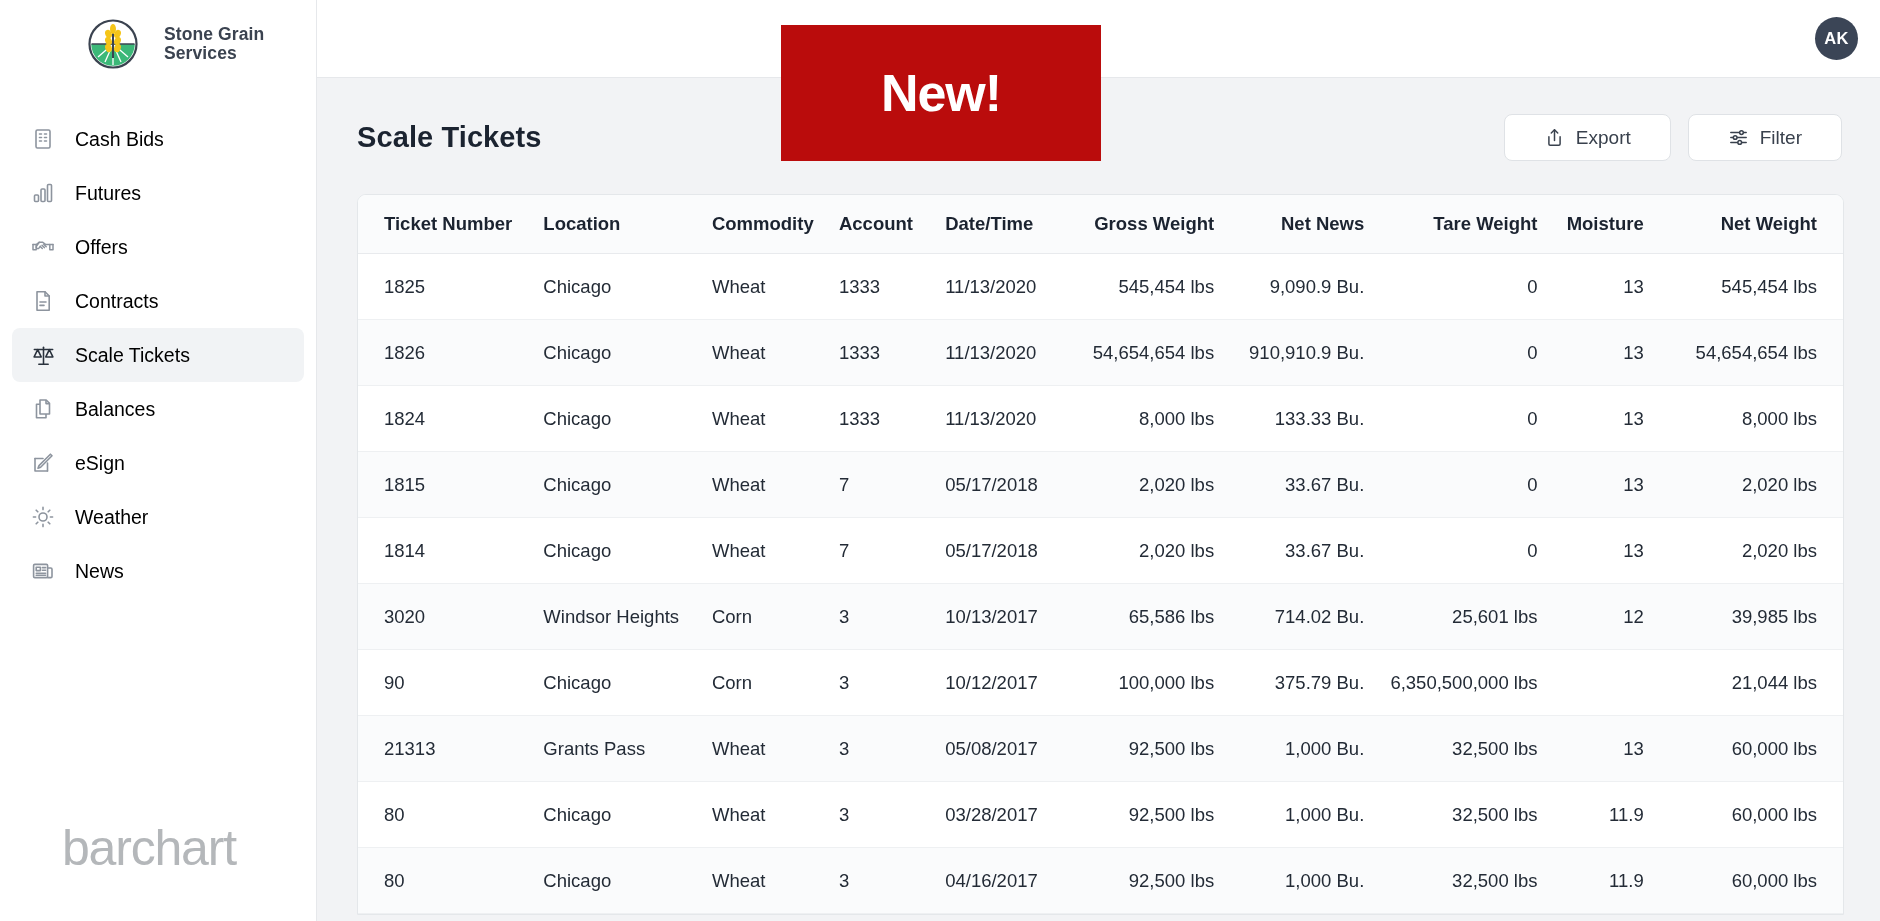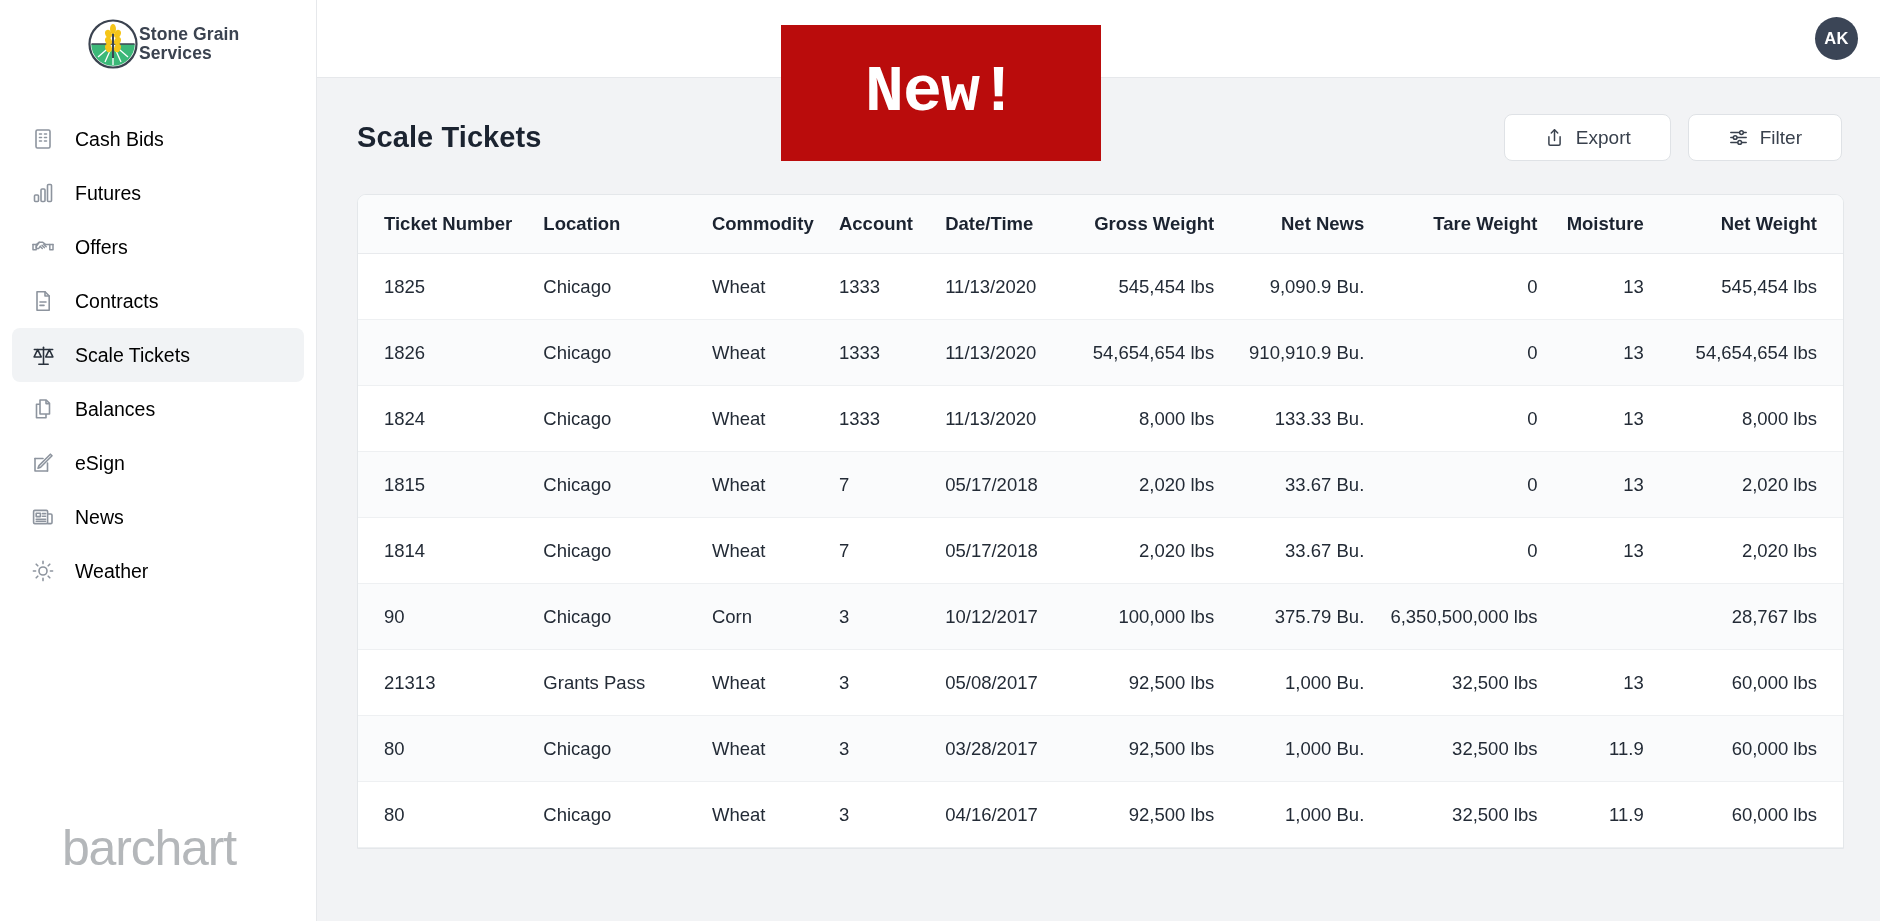--- a/index.html
+++ b/index.html
@@ -12,21 +12,21 @@
   #app { display: flex; width: 1880px; height: 921px; position: relative; }
 
   
   #sidebar {
     width: 317px; height: 921px;
     background: #ffffff;
     border-right: 1px solid #e6e8eb;
     flex: 0 0 317px;
     position: relative;
   }
-  .brand { display: flex; align-items: center; gap: 0; padding: 18px 0 0 87px; }
+  .brand { display: flex; align-items: center; gap: 25px; padding: 18px 0 0 87px; }
   .brand-mark { width: 52px; height: 52px; flex: 0 0 52px; }
   .brand-text {
     font-size: 17.5px; font-weight: bold; line-height: 19px;
     color: #3b4350; letter-spacing: .1px;
   }
   .nav { margin-top: 42px; padding: 0 12px; }
   .nav-item {
     display: flex; align-items: center; gap: 19px;
     height: 54px; padding: 0 18px;
     border-radius: 8px;
@@ -107,22 +107,22 @@
 
   
   #new-banner {
     position: absolute; left: 781px; top: 25px;
     width: 320px; height: 136px;
     background: #ba0c0c;
     display: flex; align-items: center; justify-content: center;
     z-index: 40;
   }
   #new-banner span {
-    color: #ffffff; font-size: 65px; font-weight: bold;
-    letter-spacing: -1px; line-height: 1; font-family: Liberation Mono, monospace;
+    color: #ffffff; font-size: 52px; font-weight: bold;
+    letter-spacing: -1px; line-height: 1;
   }
 </style>
 </head>
 <body>
 
 <div id="app">
 
   <aside id="sidebar">
 
     <div class="brand">
@@ -232,38 +232,38 @@
             <path d="M4 7.5V20h12.5"></path>
             <path d="M4 7.5h8M16.5 12v8"></path>
             <path d="M19.4 3.2 21 4.8 9.6 16.2l-2.6 1 1-2.6z"></path>
           </svg>
         </span>
         <span>eSign</span>
       </div>
 
       <div class="nav-item">
         <span class="nav-ico">
+          <svg viewBox="0 0 24 24" width="24" height="24" fill="none" stroke="#8d949e" stroke-width="1.6" stroke-linecap="round">
+            <circle cx="12" cy="12" r="4"></circle>
+            <path d="M12 2.4v2.2M12 19.4v2.2M2.4 12h2.2M19.4 12h2.2M5.2 5.2l1.6 1.6M17.2 17.2l1.6 1.6M18.8 5.2l-1.6 1.6M6.8 17.2l-1.6 1.6"></path>
+          </svg>
+        </span>
+        <span>Weather</span>
+      </div>
+
+      <div class="nav-item">
+        <span class="nav-ico">
           <svg viewBox="0 0 24 24" width="24" height="24" fill="none" stroke="#8d949e" stroke-width="1.6" stroke-linejoin="round" stroke-linecap="round">
             <rect x="2.6" y="5.4" width="14" height="13.2" rx="1.2"></rect>
             <path d="M16.6 9h3.2a1.2 1.2 0 0 1 1.2 1.2v7.2a1.2 1.2 0 0 1-1.2 1.2h-3.2"></path>
             <rect x="5.2" y="8.2" width="4.2" height="3.4"></rect>
             <path d="M11.4 8.6h3.2M11.4 11.2h3.2M5.2 14.2h9.4M5.2 16.3h9.4"></path>
           </svg>
         </span>
         <span>News</span>
-      </div>
-
-      <div class="nav-item">
-        <span class="nav-ico">
-          <svg viewBox="0 0 24 24" width="24" height="24" fill="none" stroke="#8d949e" stroke-width="1.6" stroke-linecap="round">
-            <circle cx="12" cy="12" r="4"></circle>
-            <path d="M12 2.4v2.2M12 19.4v2.2M2.4 12h2.2M19.4 12h2.2M5.2 5.2l1.6 1.6M17.2 17.2l1.6 1.6M18.8 5.2l-1.6 1.6M6.8 17.2l-1.6 1.6"></path>
-          </svg>
-        </span>
-        <span>Weather</span>
       </div>
 
     </nav>
 
     <div class="footer-logo">barchart</div>
   </aside>
 
   <div id="main">
 
     <header id="topbar">
@@ -370,30 +370,42 @@
                 <td class="c2 cl">Wheat</td>
                 <td class="c3 cl">7</td>
                 <td class="c4 cl">05/17/2018</td>
                 <td class="c5 cr">2,020 lbs</td>
                 <td class="c6 cr">33.67 Bu.</td>
                 <td class="c7 cr">0</td>
                 <td class="c8 cr">13</td>
                 <td class="c9 cr">2,020 lbs</td>
               </tr>
               <tr>
+                <td class="c0 cl">3020</td>
+                <td class="c1 cl">Windsor Heights</td>
+                <td class="c2 cl">Corn</td>
+                <td class="c3 cl">3</td>
+                <td class="c4 cl">10/13/2017</td>
+                <td class="c5 cr">65,586 lbs</td>
+                <td class="c6 cr">714.02 Bu.</td>
+                <td class="c7 cr">25,601 lbs</td>
+                <td class="c8 cr">12</td>
+                <td class="c9 cr">39,985 lbs</td>
+              </tr>
+              <tr>
                 <td class="c0 cl">90</td>
                 <td class="c1 cl">Chicago</td>
                 <td class="c2 cl">Corn</td>
                 <td class="c3 cl">3</td>
                 <td class="c4 cl">10/12/2017</td>
                 <td class="c5 cr">100,000 lbs</td>
                 <td class="c6 cr">375.79 Bu.</td>
                 <td class="c7 cr">6,350,500,000 lbs</td>
                 <td class="c8 cr"></td>
-                <td class="c9 cr">28,767 lbs</td>
+                <td class="c9 cr">21,044 lbs</td>
               </tr>
               <tr>
                 <td class="c0 cl">21313</td>
                 <td class="c1 cl">Grants Pass</td>
                 <td class="c2 cl">Wheat</td>
                 <td class="c3 cl">3</td>
                 <td class="c4 cl">05/08/2017</td>
                 <td class="c5 cr">92,500 lbs</td>
                 <td class="c6 cr">1,000 Bu.</td>
                 <td class="c7 cr">32,500 lbs</td>

